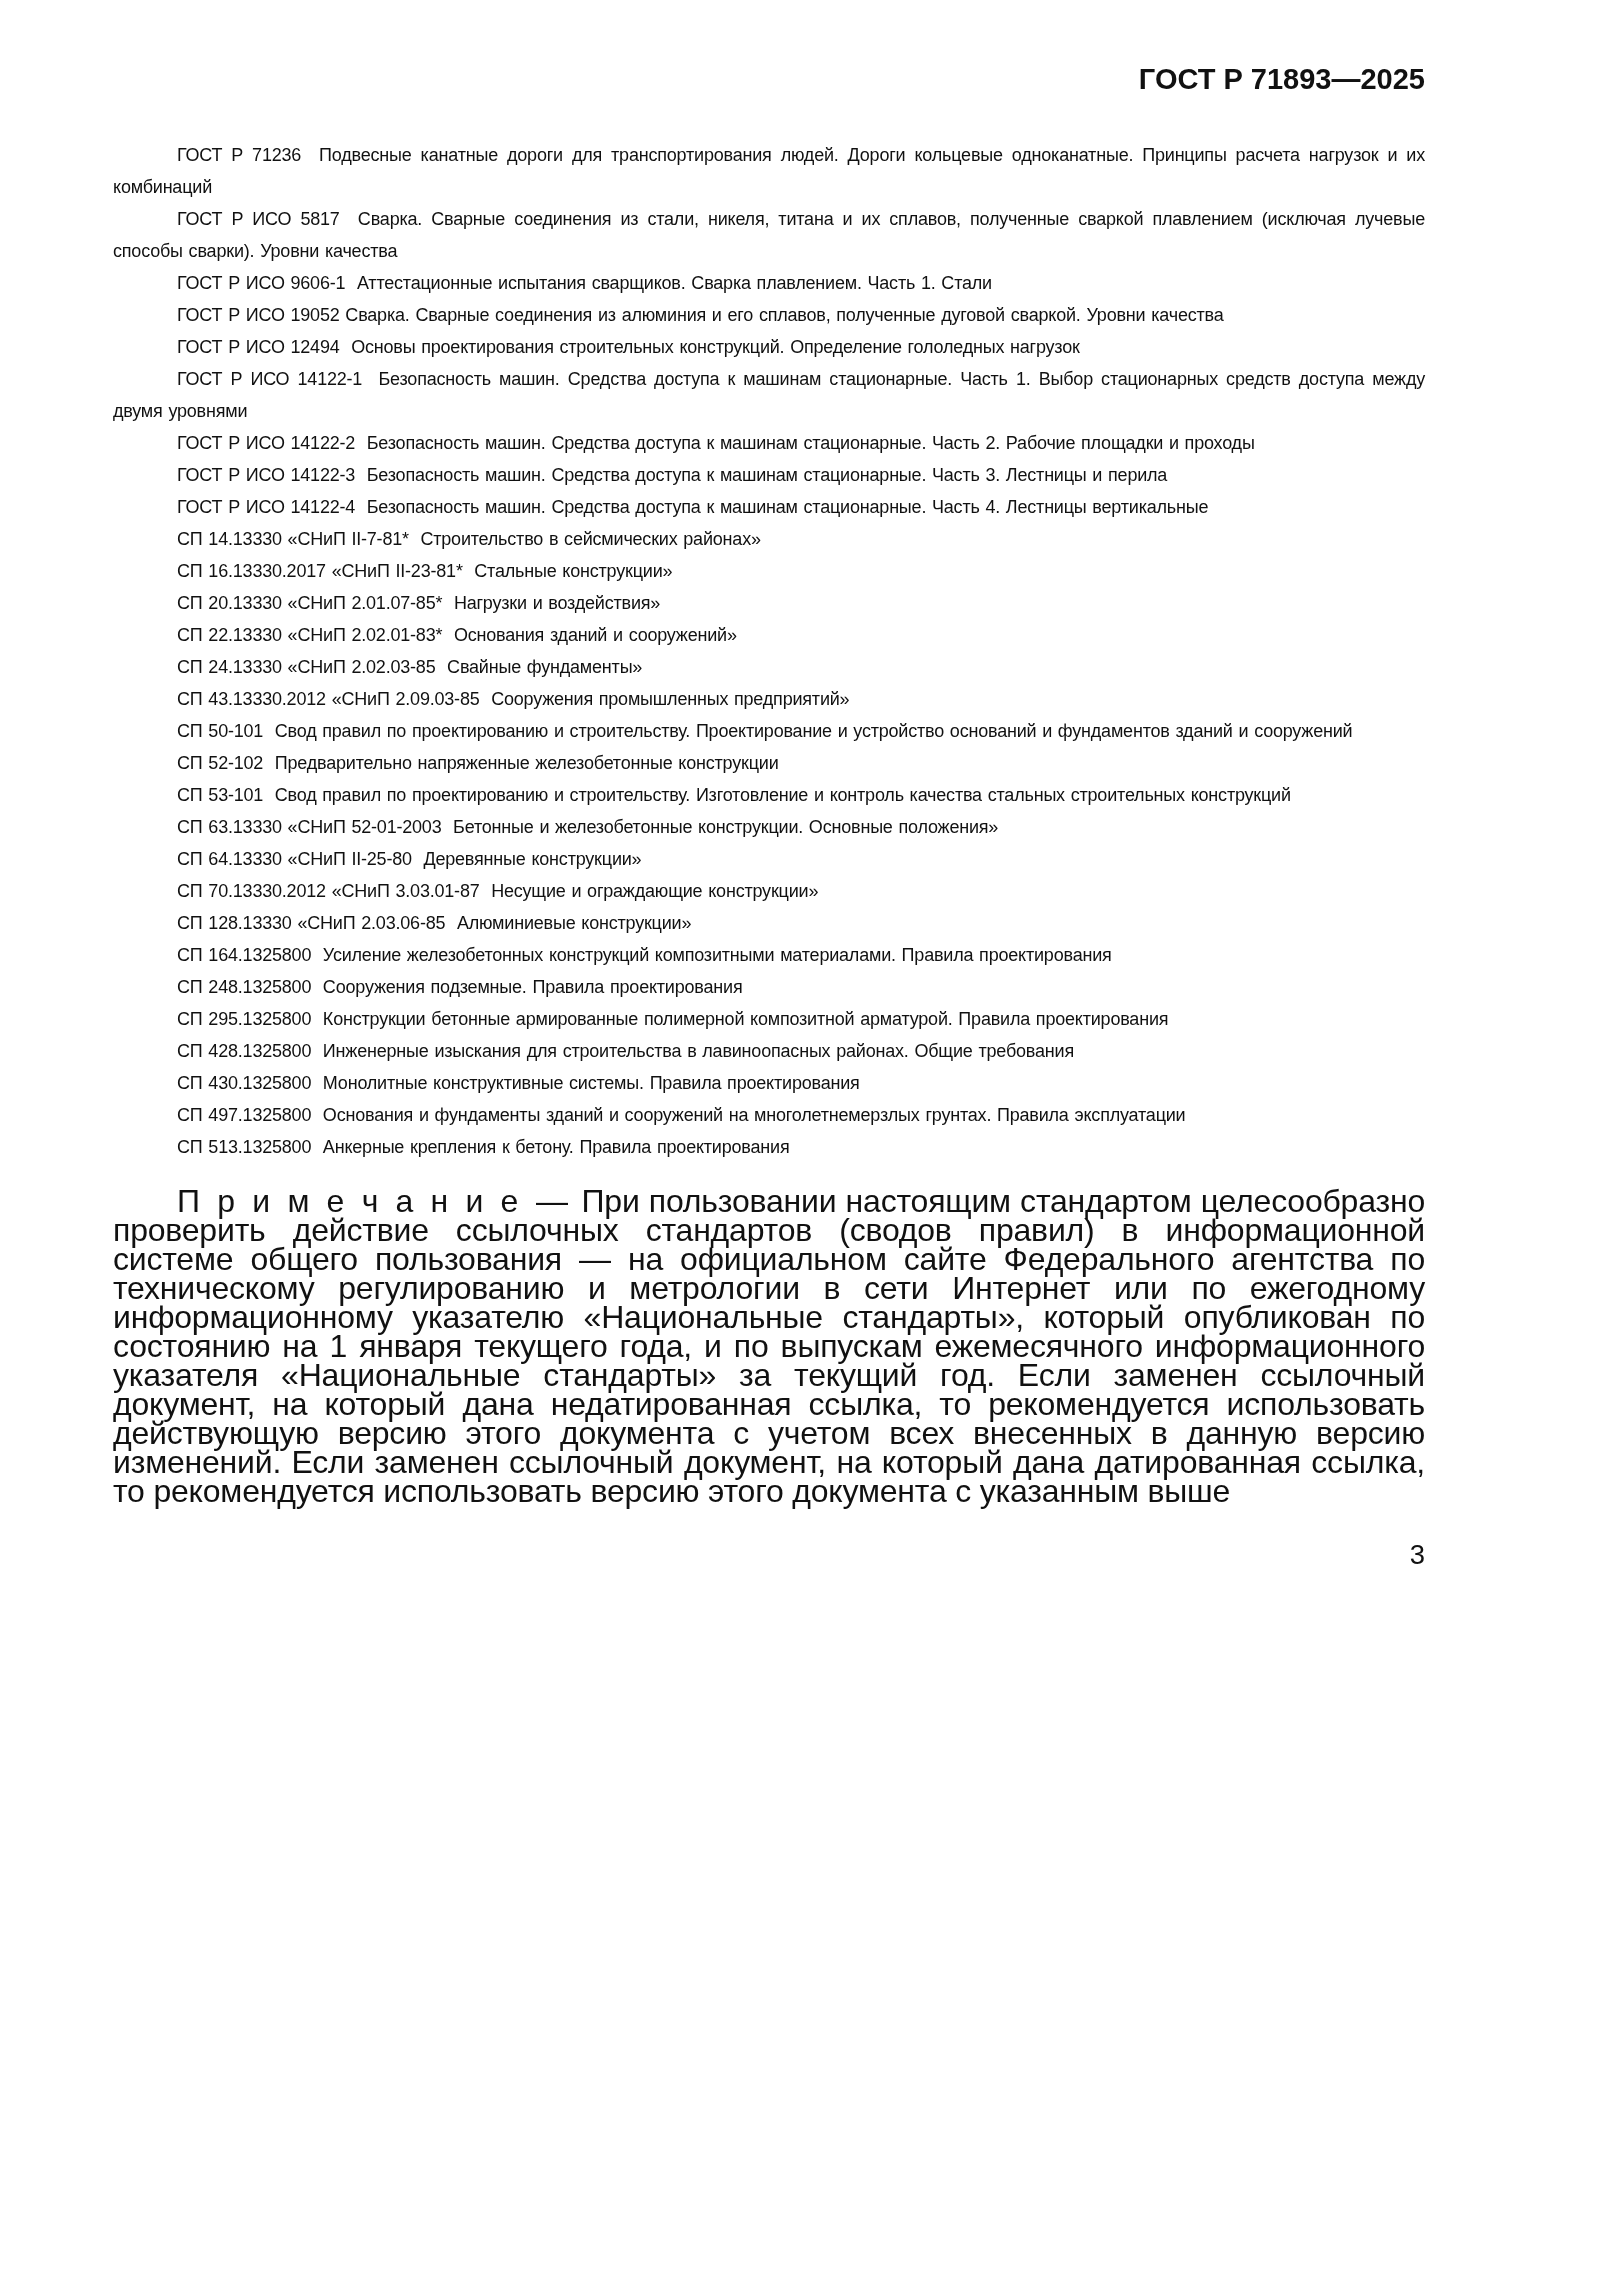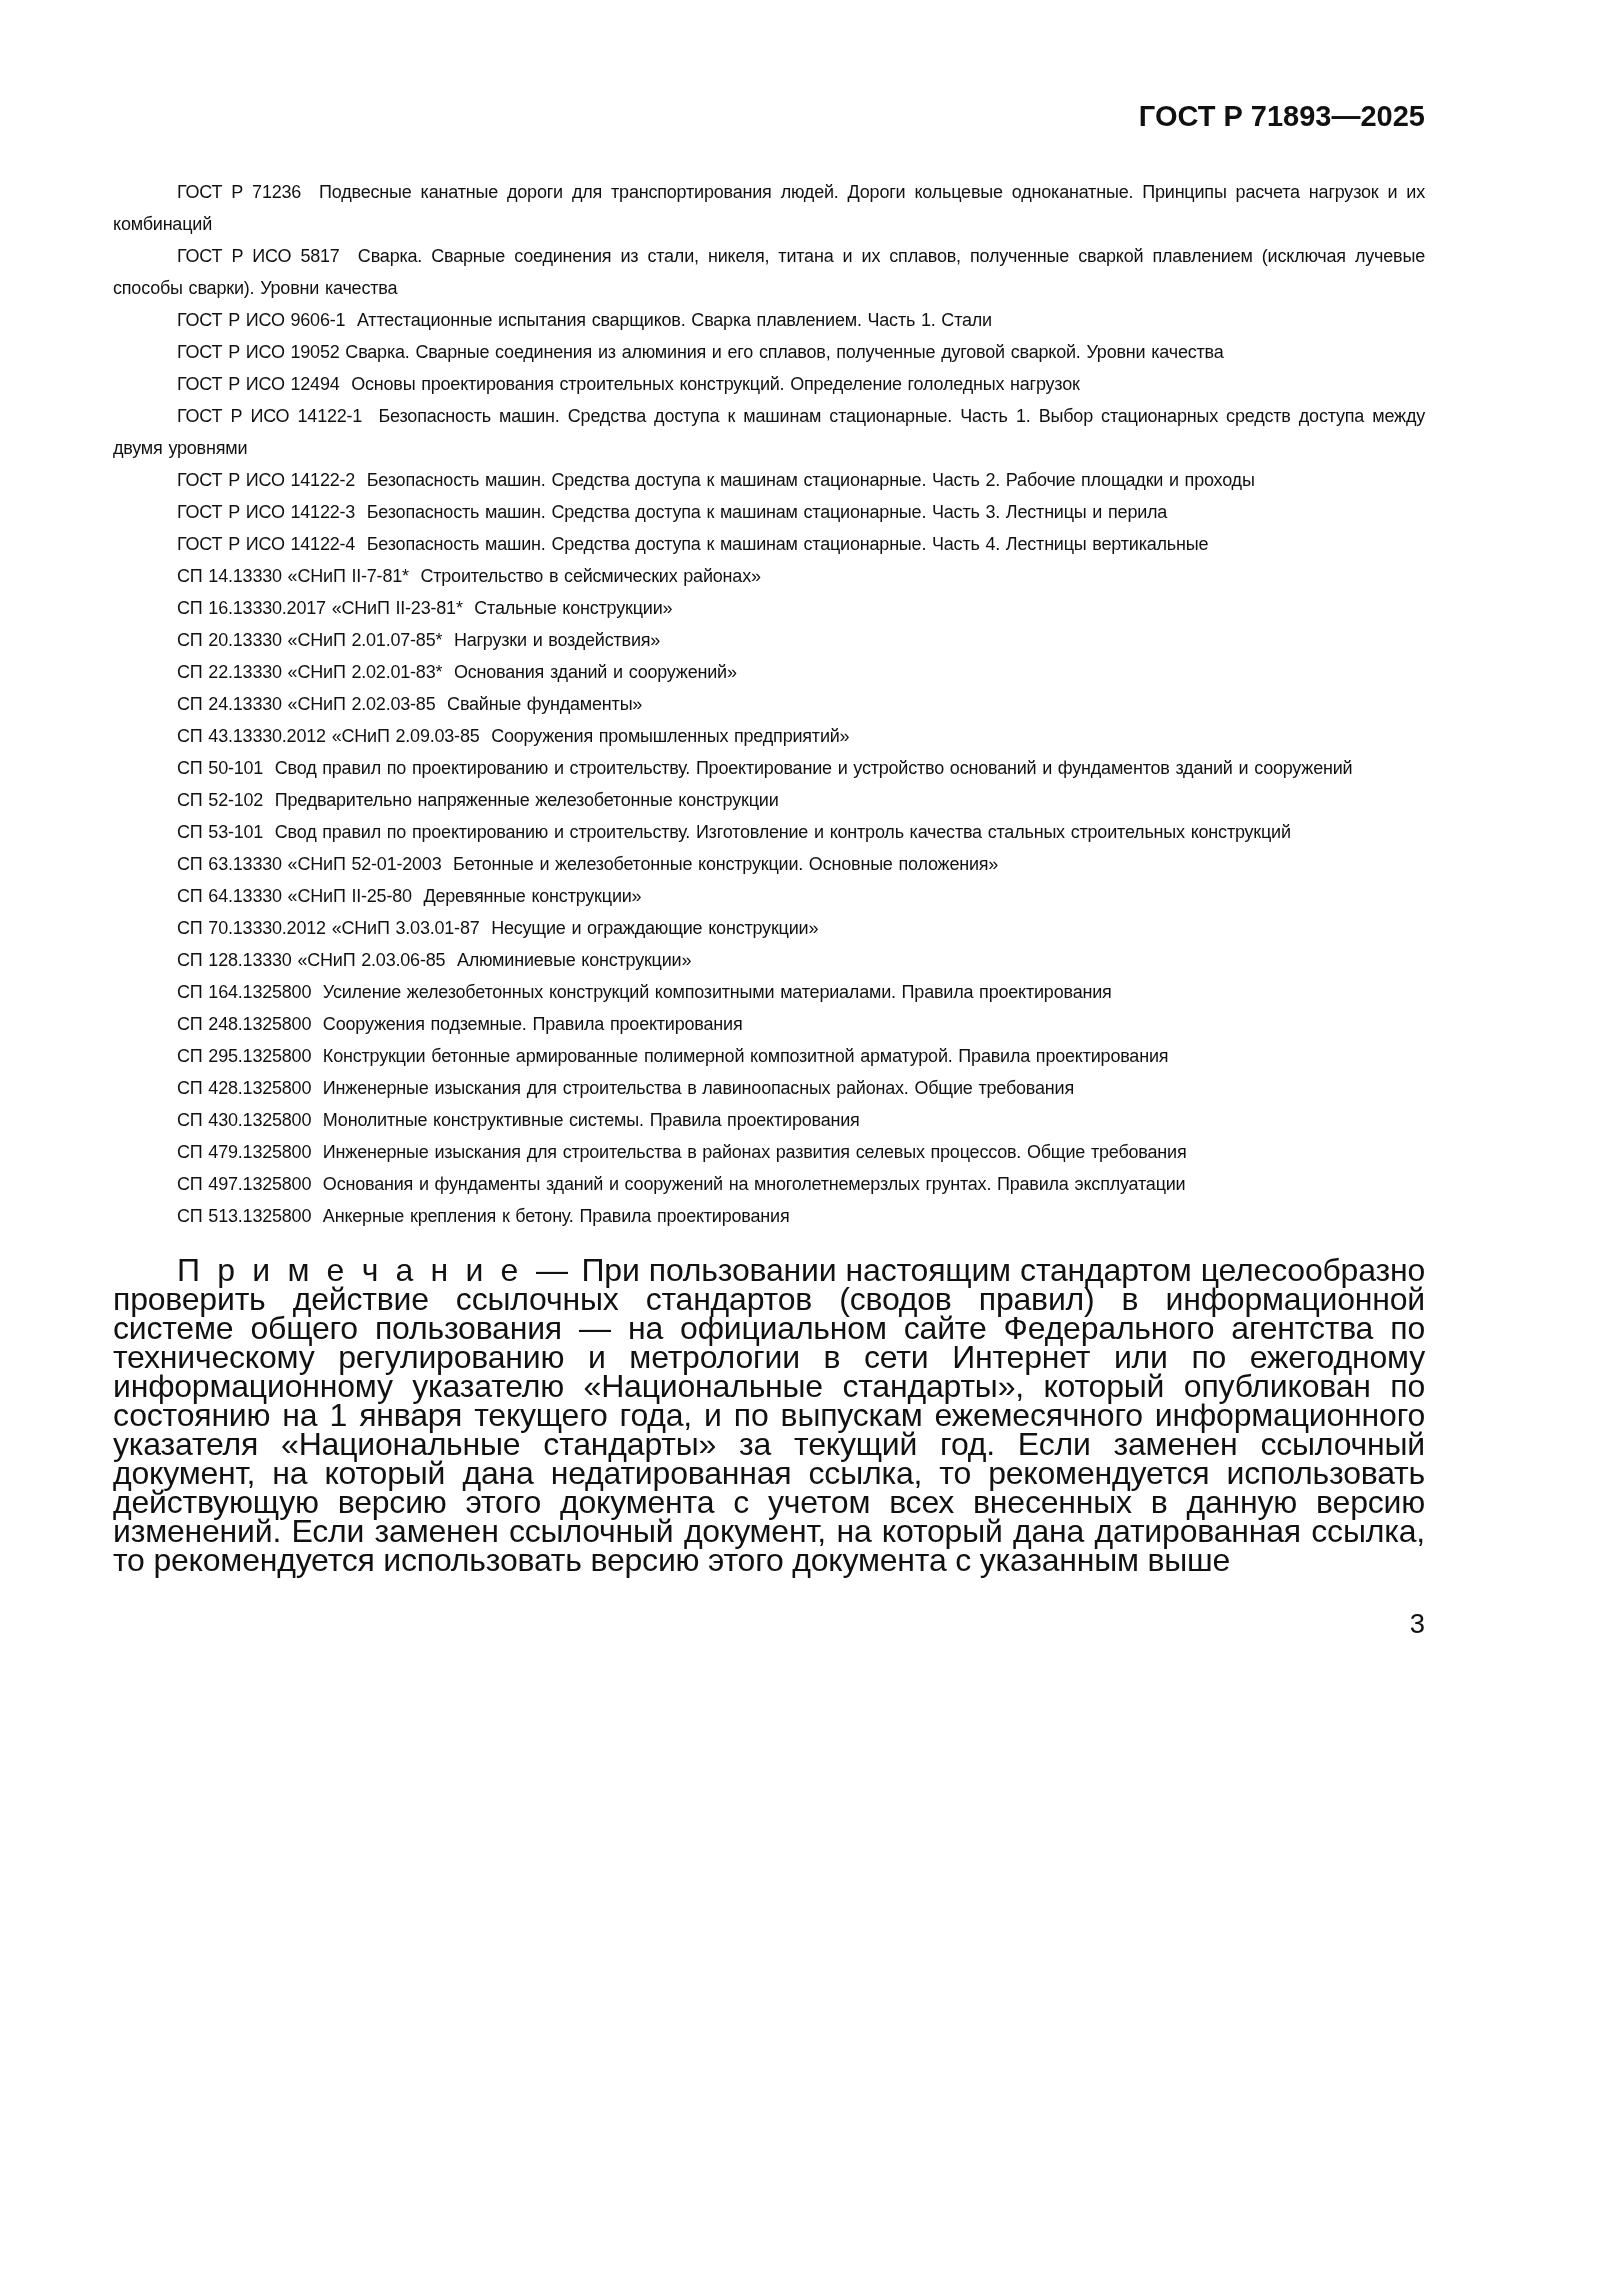--- a/index.html
+++ b/index.html
@@ -8,21 +8,21 @@
     width: 1621px;
     height: 2293px;
     position: relative;
     font-family: "Liberation Sans", sans-serif;
     color: #111111;
   }
   .page {
     width: 1621px;
     height: 2293px;
     background: #ffffff;
-    padding: 100px 196px 0 113px;
+    padding: 63px 196px 0 113px;
     overflow: hidden;
   }
   .page-header {
     text-align: right;
     font-weight: bold;
     font-size: 29px;
     line-height: 32px;
     margin-bottom: 44px;
     letter-spacing: 0px;
   }
@@ -115,21 +115,20 @@
 
       <p class="ref">СП 248.1325800&nbsp; Сооружения подземные. Правила проектирования</p>
 
       <p class="ref">СП 295.1325800&nbsp; Конструкции бетонные армированные полимерной композитной арматурой. Правила проектирования</p>
 
 
       <p class="ref">СП 428.1325800&nbsp; Инженерные изыскания для строительства в лавиноопасных районах. Общие требования</p>
 
       <p class="ref">СП 430.1325800&nbsp; Монолитные конструктивные системы. Правила проектирования</p>
 
-      <p class="ref">СП 479.1325800&nbsp; Инженерные изыскания для строительства в районах развития селевых процессов. Общие требования</p>
 
       <p class="ref">СП 497.1325800&nbsp; Основания и фундаменты зданий и сооружений на многолетнемерзлых грунтах. Правила эксплуатации</p>
 
       <p class="ref">СП 513.1325800&nbsp; Анкерные крепления к бетону. Правила проектирования</p>
     </div>
 
   <div class="note">
     <span class="note-label">П р и м е ч а н и е</span><span class="note-dash">—</span><span class="note-text">При пользовании настоящим стандартом целесообразно проверить действие ссылочных стандартов (сводов правил) в информационной системе общего пользования — на официальном сайте Федерального агентства по техническому регулированию и метрологии в сети Интернет или по ежегодному информационному указателю «Национальные стандарты», который опубликован по состоянию на 1 января текущего года, и по выпускам ежемесячного информационного указателя «Национальные стандарты» за текущий год. Если заменен ссылочный документ, на который дана недатированная ссылка, то рекомендуется использовать действующую версию этого документа с учетом всех внесенных в данную версию изменений. Если заменен ссылочный документ, на который дана датированная ссылка, то рекомендуется использовать версию этого документа с указанным выше</span>
   </div>
 

